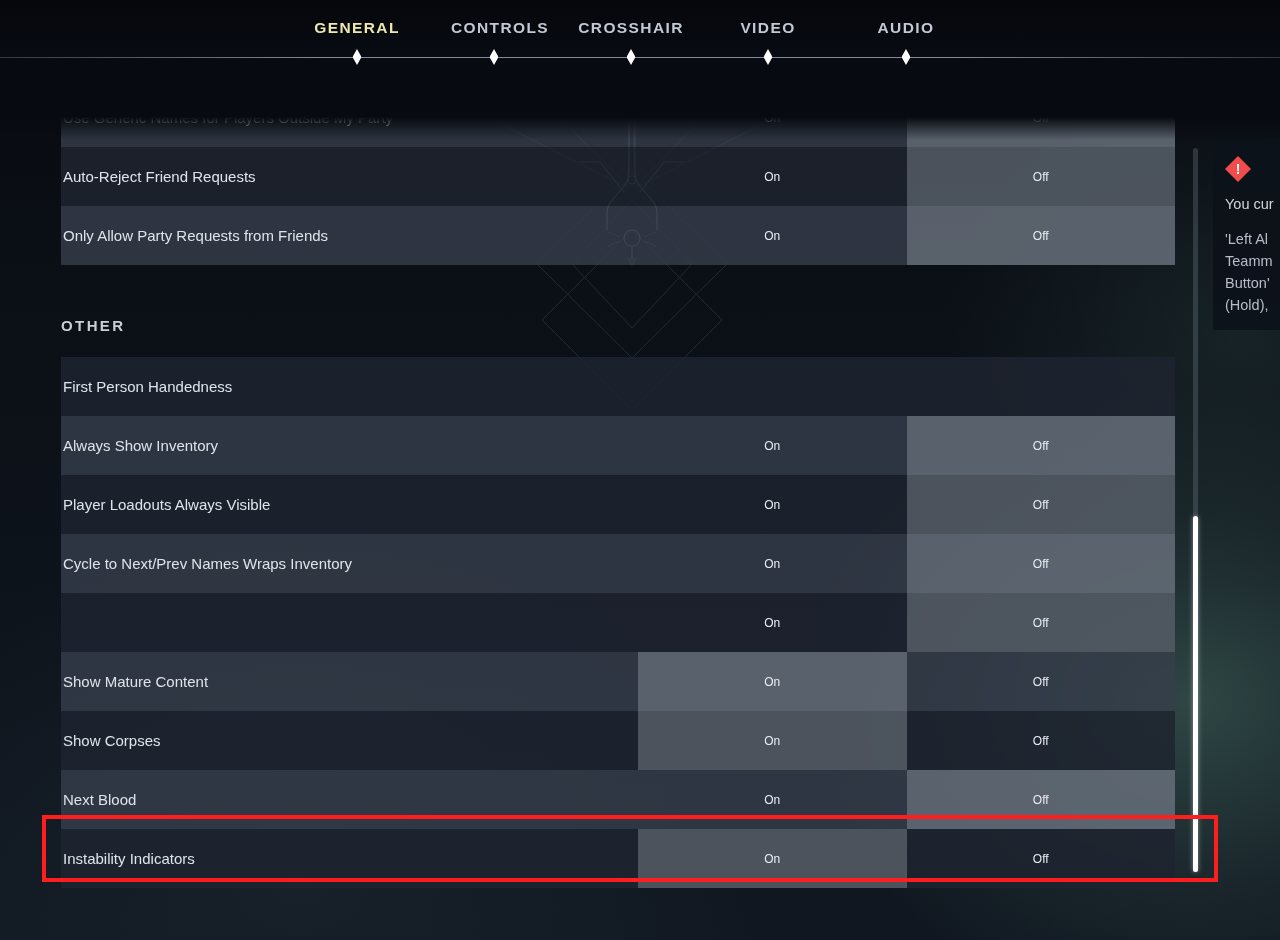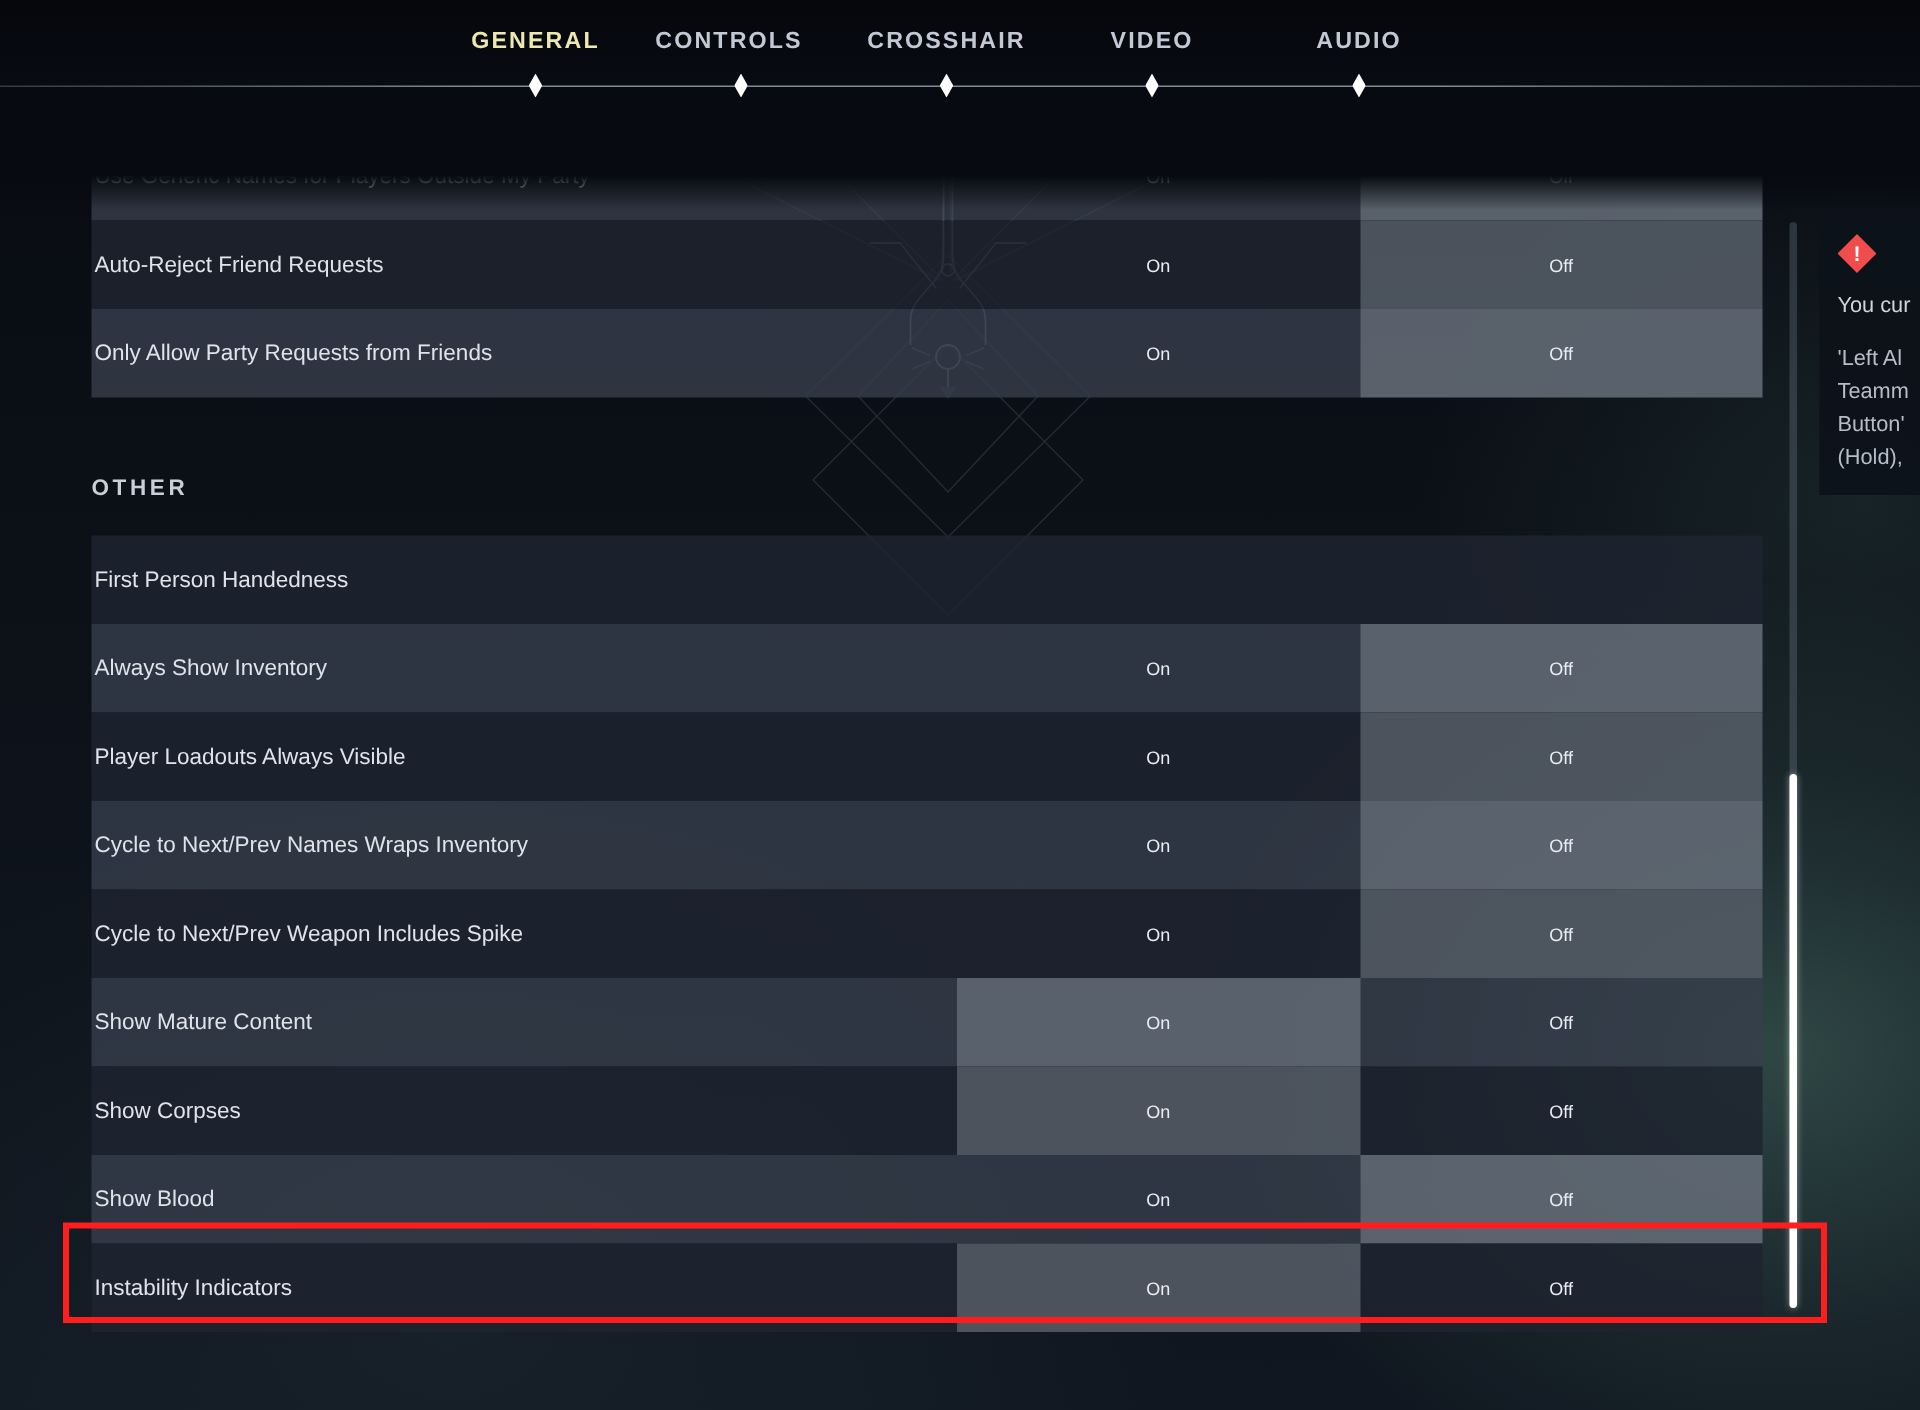--- a/index.html
+++ b/index.html
@@ -190,21 +190,21 @@
       <polygon points="632,118 727,212 632,306 537,212"></polygon>
       <polygon points="632,88 727,212 632,300 537,212" opacity="0"></polygon>
       <polygon points="632,178 722,268 632,358 542,268"></polygon>
       <polygon points="632,148 692,212 632,276 572,212"></polygon>
     </g>
   </svg>
 
   <div class="topbar">
     <div class="tabs" id="tabs-host">
         <div class="tab active" style="left: 357px;">GENERAL</div>
-        <div class="tab" style="left: 486px;">CONTROLS</div>
+        <div class="tab" style="left: 500px;">CONTROLS</div>
         <div class="tab" style="left: 631px;">CROSSHAIR</div>
         <div class="tab" style="left: 768px;">VIDEO</div>
         <div class="tab" style="left: 906px;">AUDIO</div>
       </div>
   </div>
   <div class="navline"></div>
   <div id="diamonds-host">
       <div class="navdiamond" style="left: 357px;"></div>
       <div class="navdiamond" style="left: 494px;"></div>
       <div class="navdiamond" style="left: 631px;"></div>
@@ -285,21 +285,20 @@
           <div class="opt">
             <span>On</span>
           </div>
           <div class="opt selected">
             <span>Off</span>
           </div>
         </div>
       </div>
       <div class="row bg-dark" style="top: 535px;">
         <div class="rowbg"></div>
-        <div class="label">Cycle to Next/Prev Weapon Includes Spike</div>
         <div class="opts">
           <div class="opt">
             <span>On</span>
           </div>
           <div class="opt selected">
             <span>Off</span>
           </div>
         </div>
       </div>
       <div class="row bg-light" style="top: 594px;">
@@ -321,21 +320,21 @@
           <div class="opt selected">
             <span>On</span>
           </div>
           <div class="opt">
             <span>Off</span>
           </div>
         </div>
       </div>
       <div class="row bg-light" style="top: 712px;">
         <div class="rowbg"></div>
-        <div class="label">Show Blood</div>
+        <div class="label">Next Blood</div>
         <div class="opts">
           <div class="opt">
             <span>On</span>
           </div>
           <div class="opt selected">
             <span>Off</span>
           </div>
         </div>
       </div>
       <div class="row bg-dark" style="top: 771px;">

